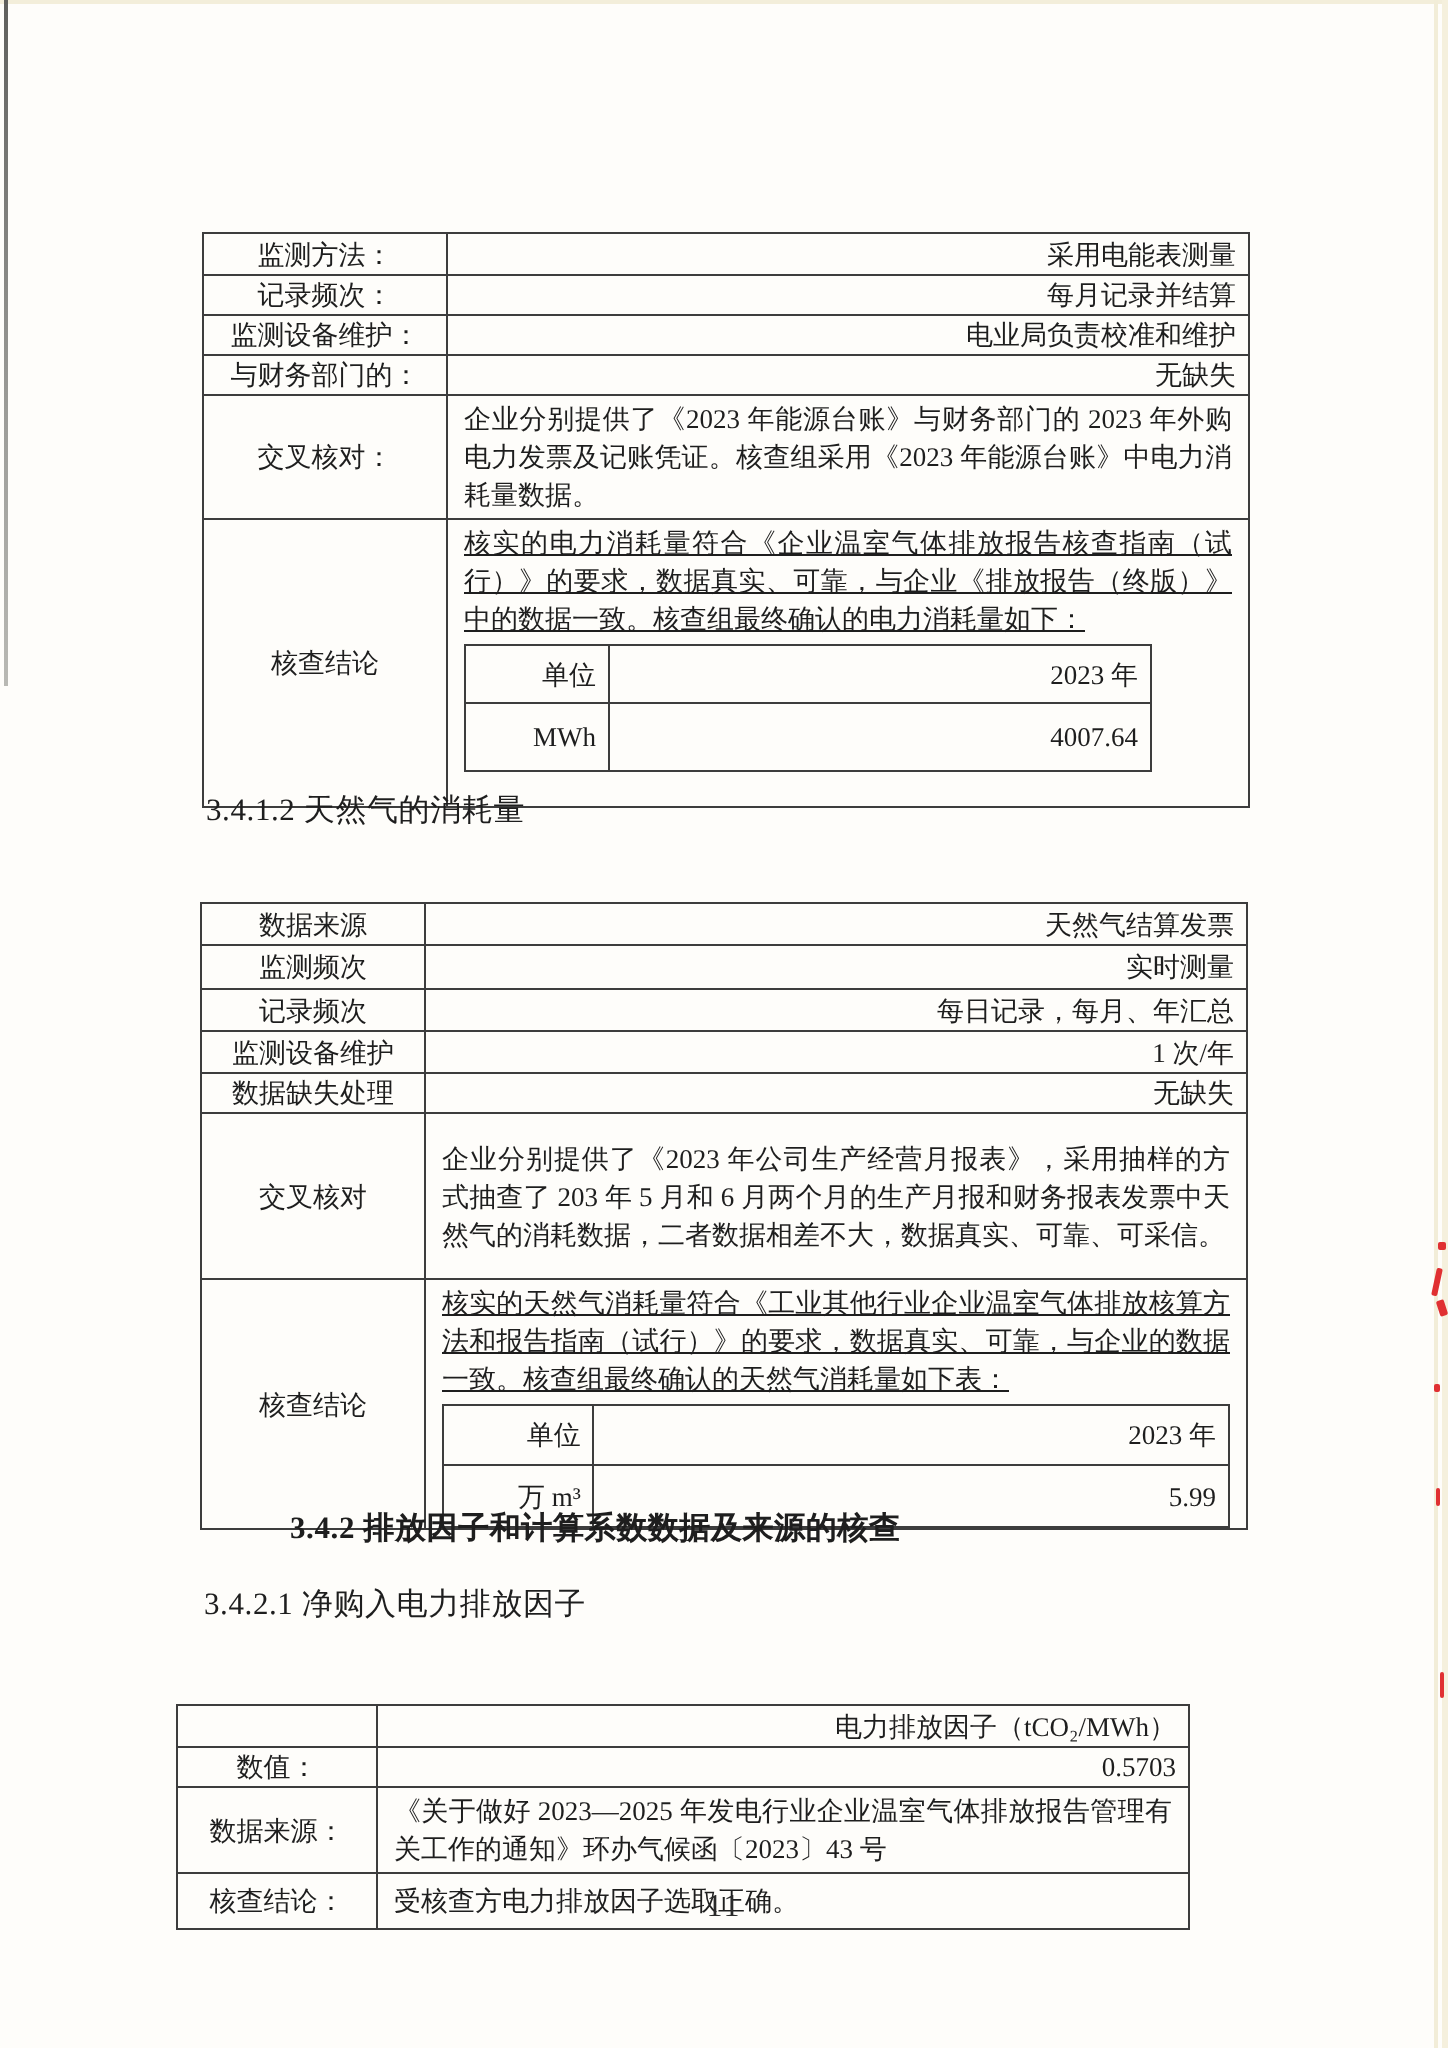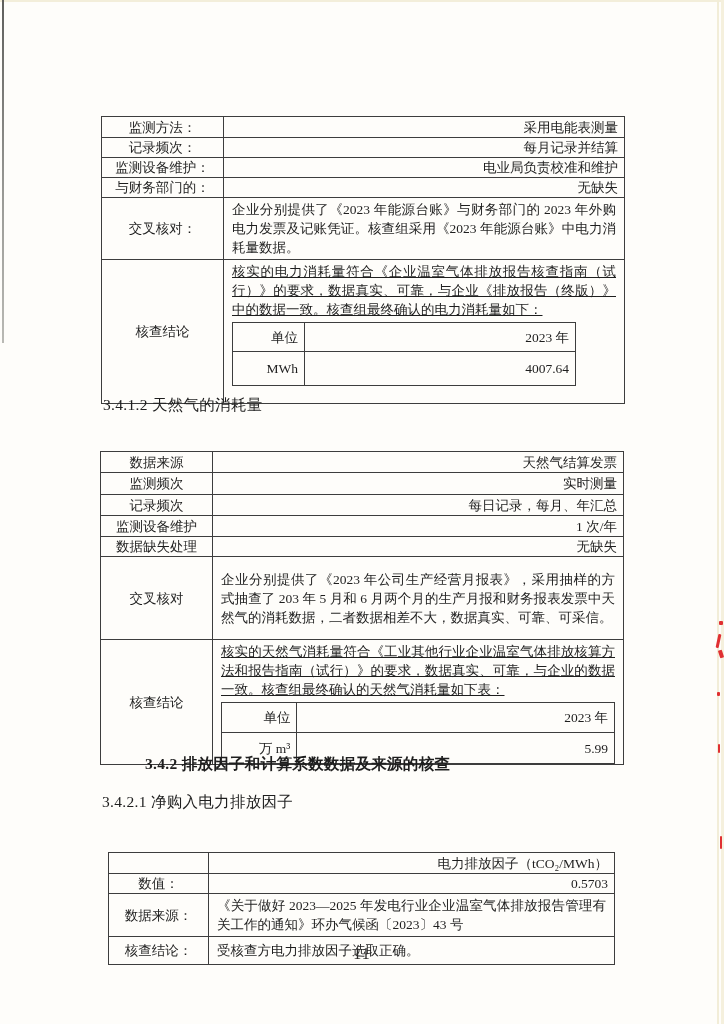--- a/index.html
+++ b/index.html
@@ -24,21 +24,21 @@
   .lbl{text-align:center;}
   .val{text-align:right;}
   .long{text-align:justify;padding:2px 8px;}
   .concl-cell{vertical-align:top;padding:2px 8px 0 8px;}
   .concl-text{text-align:justify;text-decoration:underline;}
   .inner-table{margin:3px 0 0 0;}
   .inner-table td{border:1px solid #3d3d3d;}
 
   .t1{position:absolute;left:101px;top:88px;}
   .t2{position:absolute;left:100px;top:423px;}
-  .t3{position:absolute;left:108px;top:824px;}
+  .t3{position:absolute;left:88px;top:824px;}
 
   .heading{position:absolute;font-size:15.5px;letter-spacing:.3px;white-space:nowrap;}
   .h-3412{left:103px;top:395px;text-align:right;}
   .h-342{left:101px;top:754px;font-weight:bold;margin-left:44px;}
   .h-3421{left:102px;top:792px;}
 
   .page-num{position:absolute;left:0;top:945px;width:724px;text-align:center;
     font-size:16px;letter-spacing:1px;color:#2a2a2a;}
 </style>
 </head>

